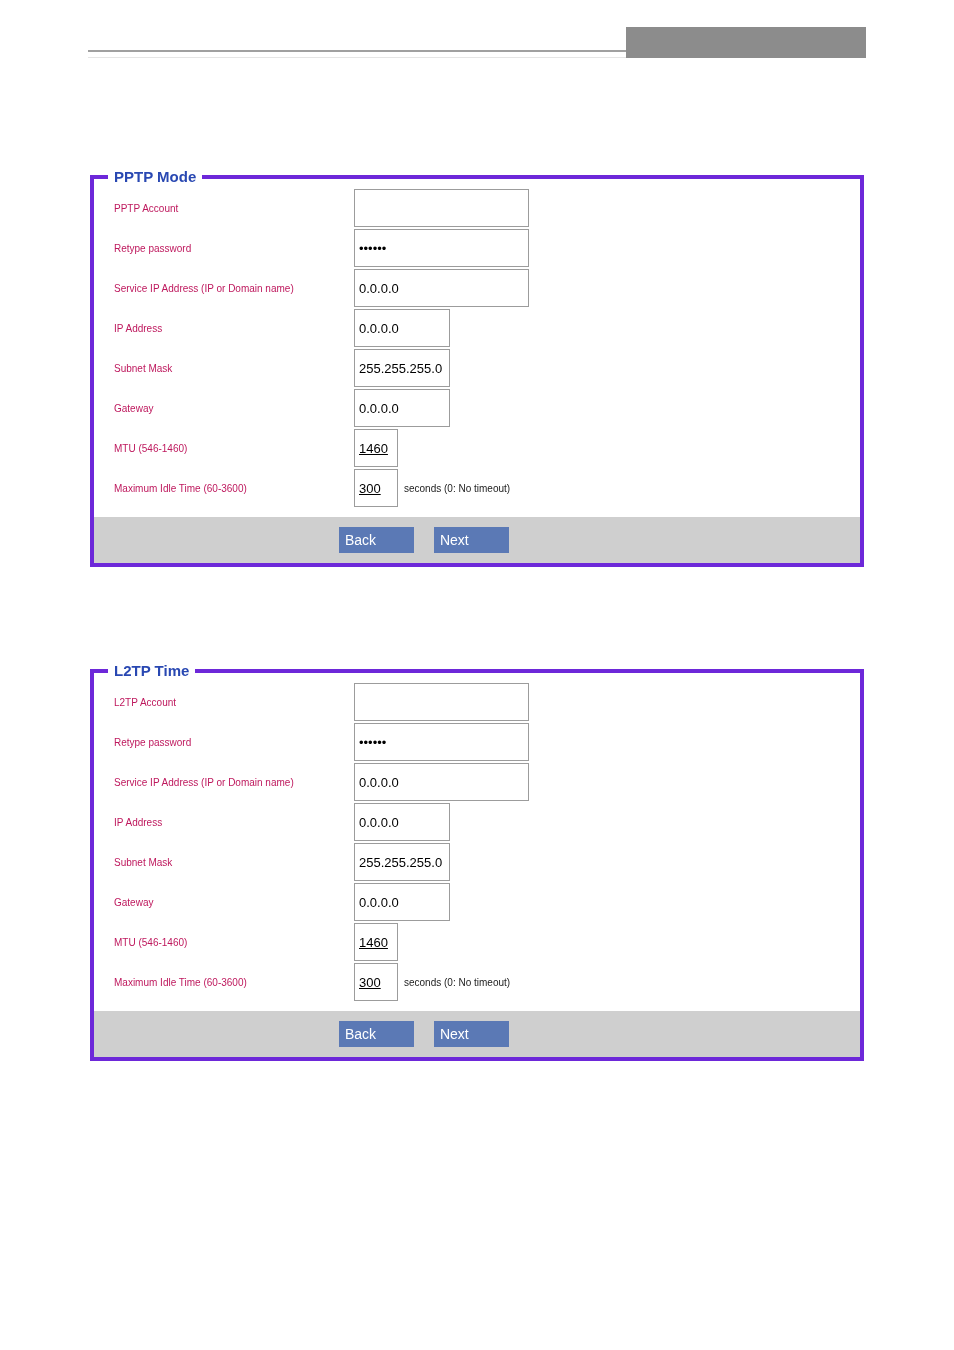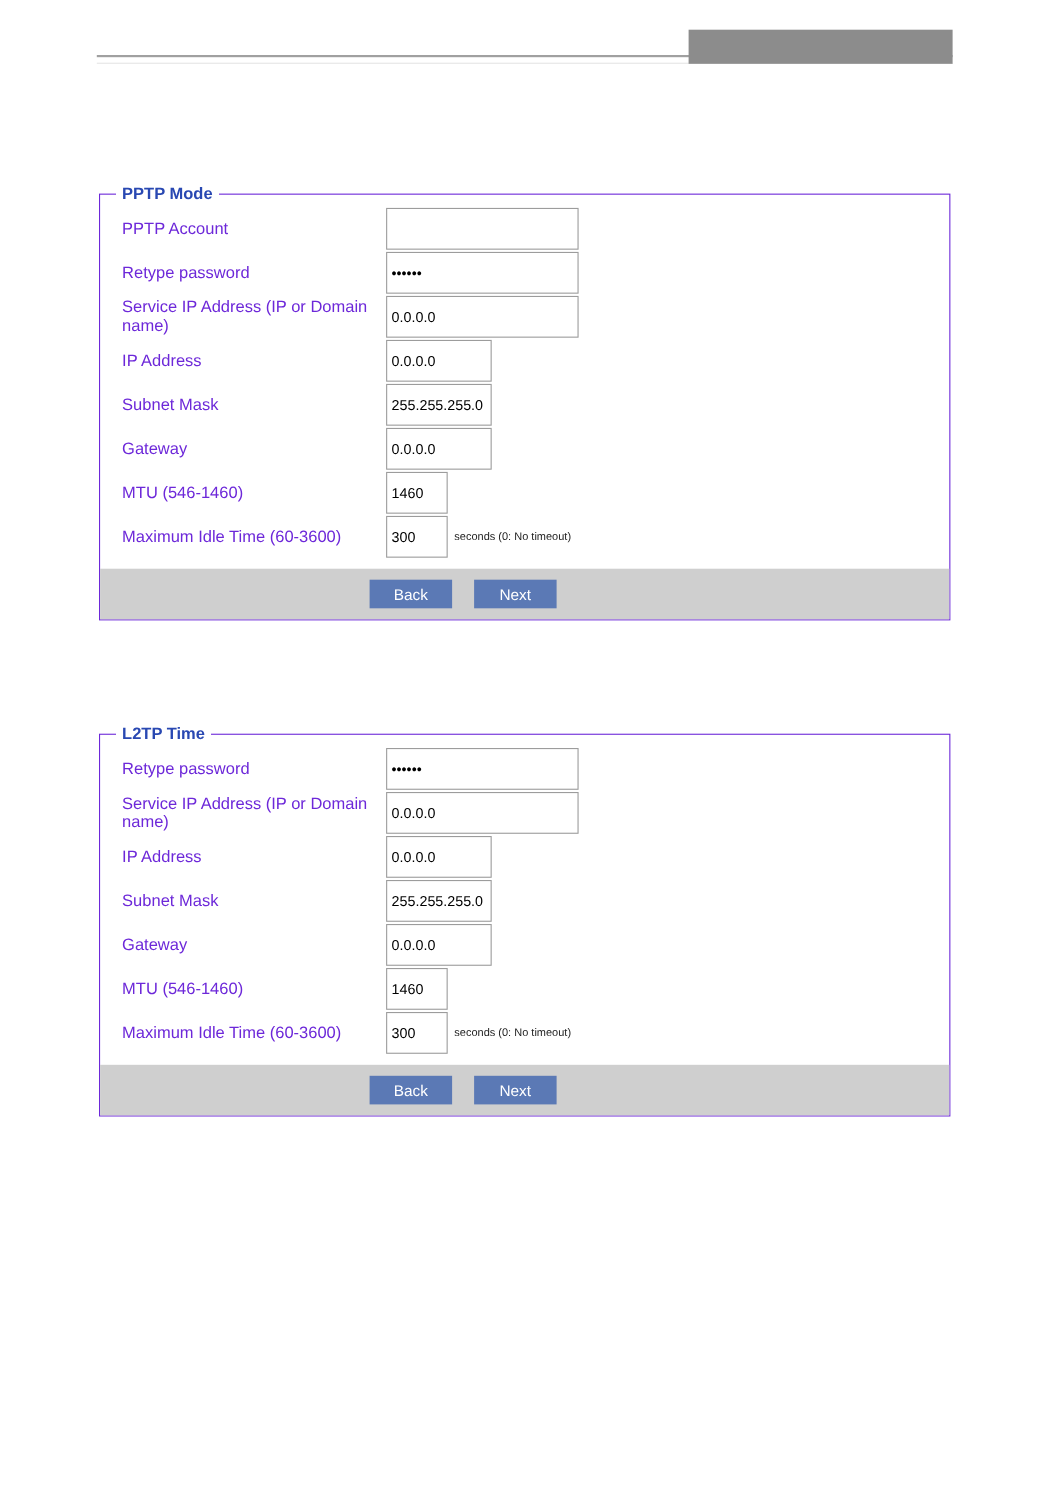--- a/index.html
+++ b/index.html
@@ -27,21 +27,21 @@
   .rule {
     margin: 0 88px 0 88px;
     height: 5px;
     border-top: 2px solid #a0a0a0;
     border-bottom: 1px solid #e5e5e5;
   }
   .content {
     margin: 110px 90px 0 90px;
   }
   fieldset {
-    border: 1px solid #6d28d9;
+    border: 4px solid #6d28d9;
     margin: 16px 0 95px 0;
     padding: 0;
     position: relative;
   }
   legend {
     color: #2948b2;
     font-weight: bold;
     font-size: 15px;
     padding: 0 6px;
     margin-left: 14px;
@@ -50,54 +50,54 @@
     padding: 4px 10px 0 20px;
   }
   .row {
     display: flex;
     align-items: center;
     min-height: 30px;
     margin-bottom: 2px;
   }
   .lbl {
     width: 240px;
-    font-size: 15px;
-    color: #6d28d9;
+    font-size: 10px;
+    color: #be185d;
   }
   input[type="text"], input[type="password"] {
     font-family: Verdana, sans-serif;
     font-size: 13px;
     height: 22px;
     box-sizing: border-box;
     padding: 18px 4px;
     border: 1px solid #9c9c9c;
     background: #fff;
   }
   .w-lg { width: 175px; }
   .w-md { width: 96px; }
-  .w-sm { width: 56px; }
+  .w-sm { width: 44px; text-decoration: underline; }
   .suffix {
     margin-left: 6px;
     font-size: 10px;
   }
   .btnbar {
     background: #cfcfcf;
     padding: 10px 0 10px 0;
     text-align: left;
     margin-top: 10px;
   }
   .btn {
     display: inline-block;
     background: #5b79b5;
     color: #fff;
     font-size: 14px;
     line-height: 24px;
     height: 26px;
     width: 75px;
-    text-align: center;
+    text-align: left;
     border: none;
     cursor: pointer;
     font-family: inherit;
   }
   .btnbar .btn:first-child { margin-left: 245px; margin-right: 16px; }
 </style>
 </head>
 <body>
 
 <div class="top-band">
@@ -147,20 +147,24 @@
     <div class="btnbar">
       <button class="btn">Back</button>
       <button class="btn">Next</button>
     </div>
   </fieldset>
 
   <fieldset>
     <legend>L2TP Time</legend>
     <div class="rows">
       <div class="row">
+        <div class="lbl">L2TP Account</div>
+        <input type="text" class="w-lg" value="" style="">
+      </div>
+      <div class="row">
         <div class="lbl">Retype password</div>
         <input type="password" class="w-lg" value="••••••" style="">
       </div>
       <div class="row">
         <div class="lbl">Service IP Address (IP or Domain name)</div>
         <input type="text" class="w-lg" value="0.0.0.0" style="">
       </div>
       <div class="row">
         <div class="lbl">IP Address</div>
         <input type="text" class="w-md" value="0.0.0.0" style="">

